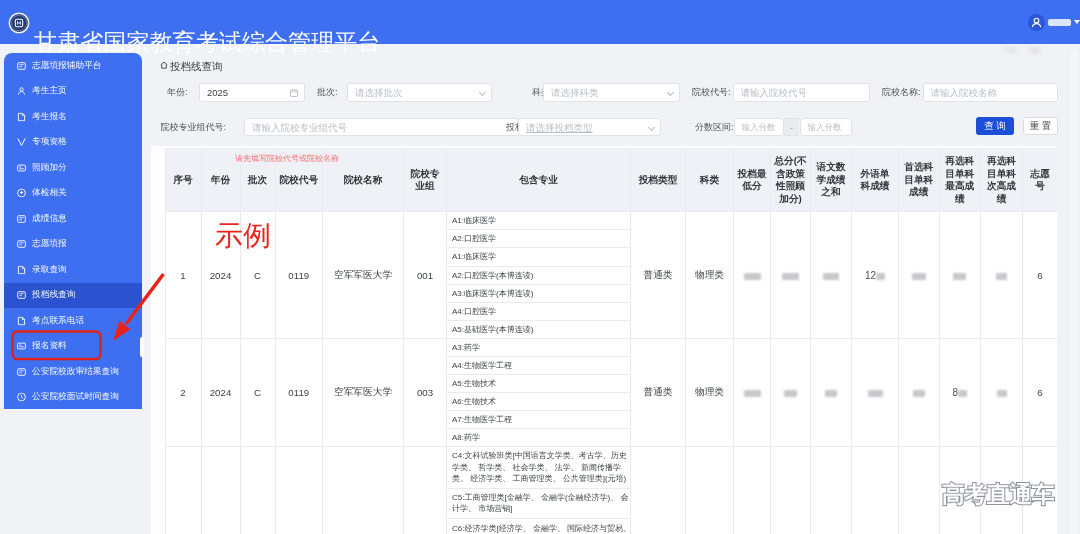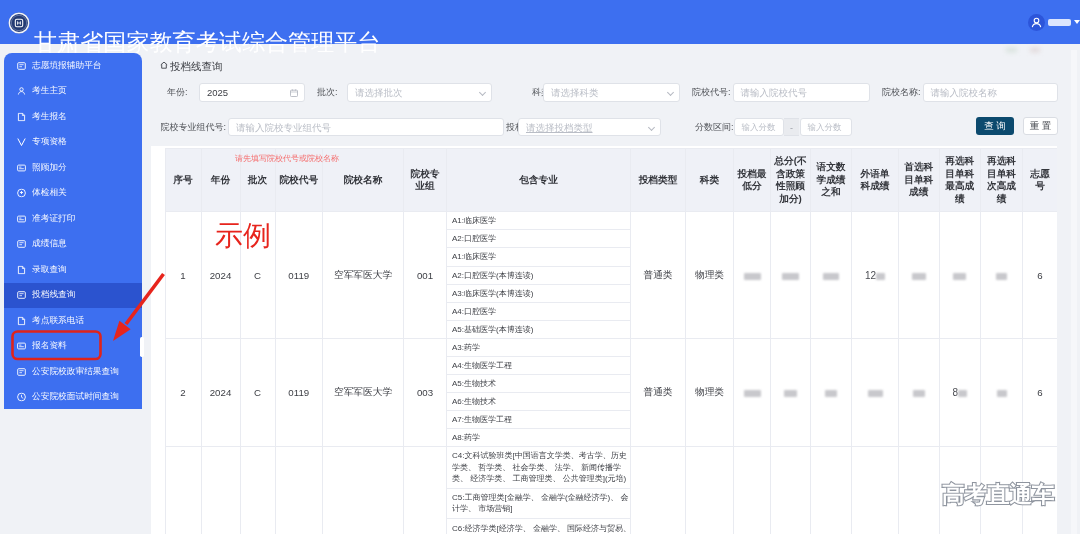--- a/index.html
+++ b/index.html
@@ -24,21 +24,21 @@
   .flabel { position:absolute; font-size:9px; color:#4e5156; top:87px; line-height:10px; }
   .flabel2 { position:absolute; font-size:9px; color:#4e5156; top:122px; line-height:10px; }
   .inp { position:absolute; height:18.5px; background:#fff; border:1px solid #dfe2e8; border-radius:3px;
     font-size:9.5px; color:#b9bdc6; line-height:17px; padding-left:7px; }
   .inp.r1 { top:83px; }
   .inp.r2 { top:117.5px; }
   .inp .val { color:#3c3e44; }
   .caret { position:absolute; right:6px; top:6px; width:5px; height:5px; }
   .caret:before { content:""; position:absolute; left:0; top:0; width:4px; height:4px;
     border-right:1px solid #b5b9c2; border-bottom:1px solid #b5b9c2; transform:rotate(45deg); }
-  #btn-q { position:absolute; left:976px; top:117px; width:38px; height:18px; background:#0c4a6e;
+  #btn-q { position:absolute; left:976px; top:117px; width:38px; height:18px; background:#1d4ed8;
     border-radius:3px; color:#fff; font-size:9.5px; text-align:center; line-height:18px; }
   #btn-r { position:absolute; left:1023px; top:117px; width:35px; height:18px; background:#fff;
     border:1px solid #dadde3; border-radius:3px; color:#4b4e54; font-size:9.5px; text-align:center; line-height:16px; }
   #redhint { position:absolute; left:235px; top:153px; font-size:8px; color:#f56c6c; z-index:5; }
   
   #card { position:absolute; left:151px; top:146px; width:906px; height:388px; background:#fff; overflow:hidden; }
   #tbl { position:absolute; left:13.5px; top:2px; border-collapse:collapse; table-layout:fixed; width:892.5px; }
   #tbl td, #tbl th { border:1px solid #e9ebf1; overflow:hidden; }
   #tbl th { background:#eff1f7; font-size:9.7px; color:#34363c; font-weight:bold; line-height:12.5px; padding:0 1px; }
   #tbl td { font-size:9.7px; color:#3c3e44; text-align:center; padding:0; }
@@ -111,33 +111,33 @@
       </div>
       <div class="mi">
         <svg width="9" height="9" viewBox="0 0 9 9">
           <circle cx="4.5" cy="4.5" r="3.9" fill="none" stroke="white" stroke-width="0.9"></circle>
           <path d="M3 4 H6 M4.5 2.5 V5.5" stroke="white" stroke-width="0.9" fill="none"></path>
         </svg>
         <span class="txt">体检相关</span>
       </div>
       <div class="mi">
         <svg width="9" height="9" viewBox="0 0 9 9">
-          <rect x="0.6" y="1.6" width="7.8" height="5.8" rx="1" fill="none" stroke="white" stroke-width="0.9"></rect>
-          <line x1="2.2" y1="3.6" x2="4.4" y2="3.6" stroke="white" stroke-width="0.8"></line>
-          <line x1="2.2" y1="5.2" x2="6.8" y2="5.2" stroke="white" stroke-width="0.8"></line>
-        </svg>
-        <span class="txt">准考证打印</span>
-      </div>
-      <div class="mi">
-        <svg width="9" height="9" viewBox="0 0 9 9">
           <rect x="0.7" y="1.2" width="7.6" height="6.6" rx="1" fill="none" stroke="white" stroke-width="0.9"></rect>
           <line x1="2.4" y1="3.2" x2="6.6" y2="3.2" stroke="white" stroke-width="0.8"></line>
           <line x1="2.4" y1="5.2" x2="5" y2="5.2" stroke="white" stroke-width="0.8"></line>
         </svg>
         <span class="txt">成绩信息</span>
+      </div>
+      <div class="mi">
+        <svg width="9" height="9" viewBox="0 0 9 9">
+          <rect x="0.7" y="1.2" width="7.6" height="6.6" rx="1" fill="none" stroke="white" stroke-width="0.9"></rect>
+          <line x1="2.4" y1="3.2" x2="6.6" y2="3.2" stroke="white" stroke-width="0.8"></line>
+          <line x1="2.4" y1="5.2" x2="5" y2="5.2" stroke="white" stroke-width="0.8"></line>
+        </svg>
+        <span class="txt">志愿填报</span>
       </div>
       <div class="mi">
         <svg width="9" height="9" viewBox="0 0 9 9">
           <path d="M1.4 0.8 H5.6 L7.6 2.8 V8.2 H1.4 Z" fill="none" stroke="white" stroke-width="0.9"></path>
           <line x1="5.4" y1="0.9" x2="5.4" y2="3" stroke="white" stroke-width="0.8"></line>
           <line x1="5.4" y1="3" x2="7.4" y2="3" stroke="white" stroke-width="0.8"></line>
         </svg>
         <span class="txt">录取查询</span>
       </div>
       <div class="mi sel">
@@ -218,21 +218,21 @@
 <div class="flabel" style="left:317px;">批次:</div>
 <div class="inp r1" style="left:347px; width:144.5px;">请选择批次<span class="caret"></span></div>
 <div class="flabel" style="left:520px;margin-left:12px;">科类:</div>
 <div class="inp r1" style="left:543px; width:137px;">请选择科类<span class="caret"></span></div>
 <div class="flabel" style="left:692px;">院校代号:</div>
 <div class="inp r1" style="left:732.5px; width:137.5px;">请输入院校代号</div>
 <div class="flabel" style="left:882px;">院校名称:</div>
 <div class="inp r1" style="left:922.5px; width:135.5px;">请输入院校名称</div>
 
 <div class="flabel2" style="left:160.5px;">院校专业组代号:</div>
-<div class="inp r2" style="left:228px; width:276px;">请输入院校专业组代号</div>
+<div class="inp r2" style="left:244px; width:276px;">请输入院校专业组代号</div>
 <div class="flabel2" style="left:506px;">投档类型:</div>
 <div class="inp r2" style="left:518px; width:143px;text-decoration:underline;">请选择投档类型<span class="caret"></span></div>
 <div class="flabel2" style="left:695px;">分数区间:</div>
 <div class="inp r2" style="left:733.5px; width:50px; font-size:8.5px;">输入分数</div>
 <div class="abs" style="left:784px; top:117.5px; width:15px; height:18.5px; background:#e9ebef; border:1px solid #dfe2e8; border-left:none; border-right:none; color:#9a9ea6; font-size:9px; text-align:center; line-height:18px;">-</div>
 <div class="inp r2" style="left:799.5px; width:52px; font-size:8.5px;">输入分数</div>
 <div id="btn-q">查 询</div>
 <div id="btn-r">重 置</div>
 <div id="redhint">请先填写院校代号或院校名称</div>
 

